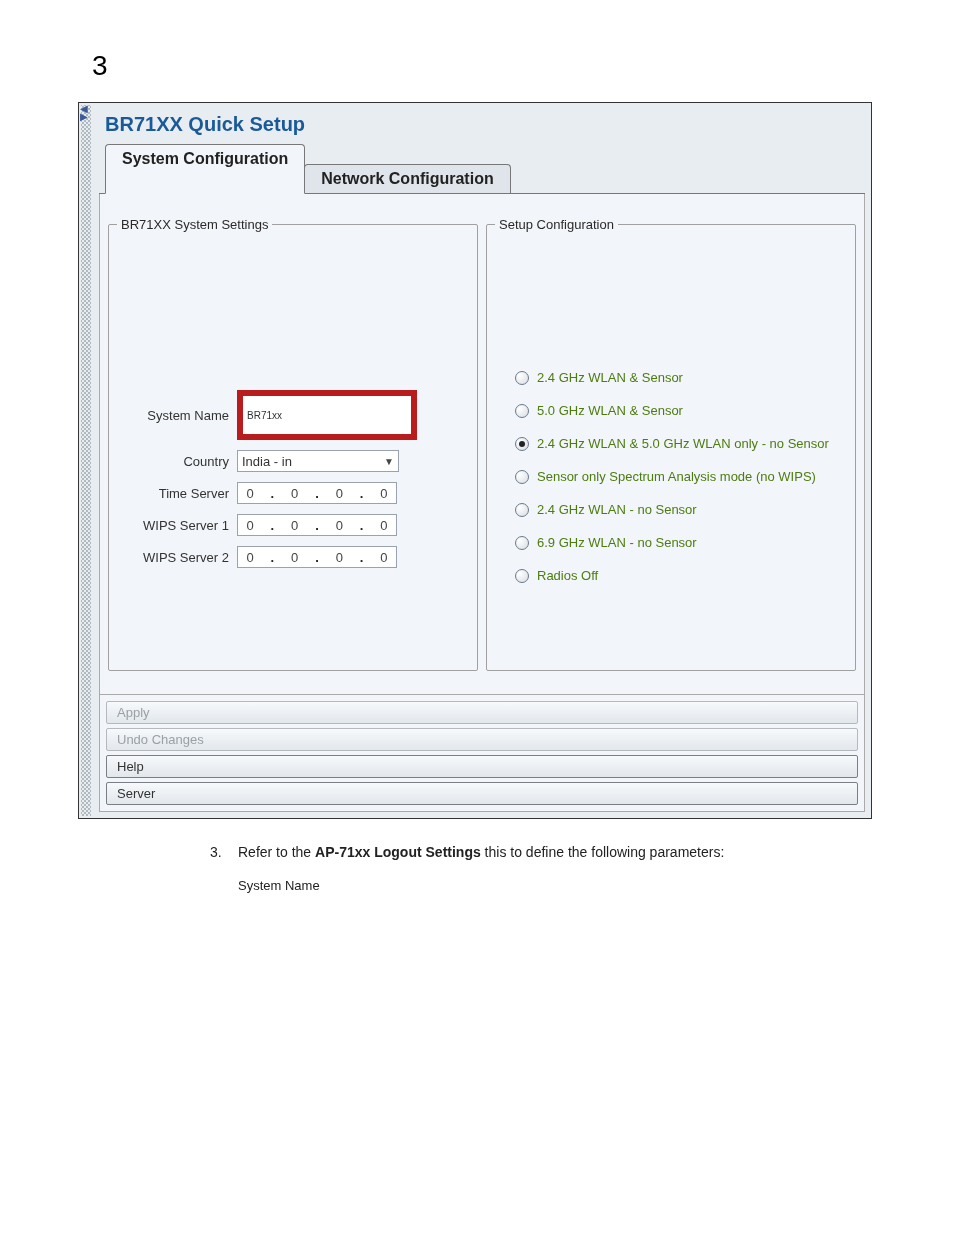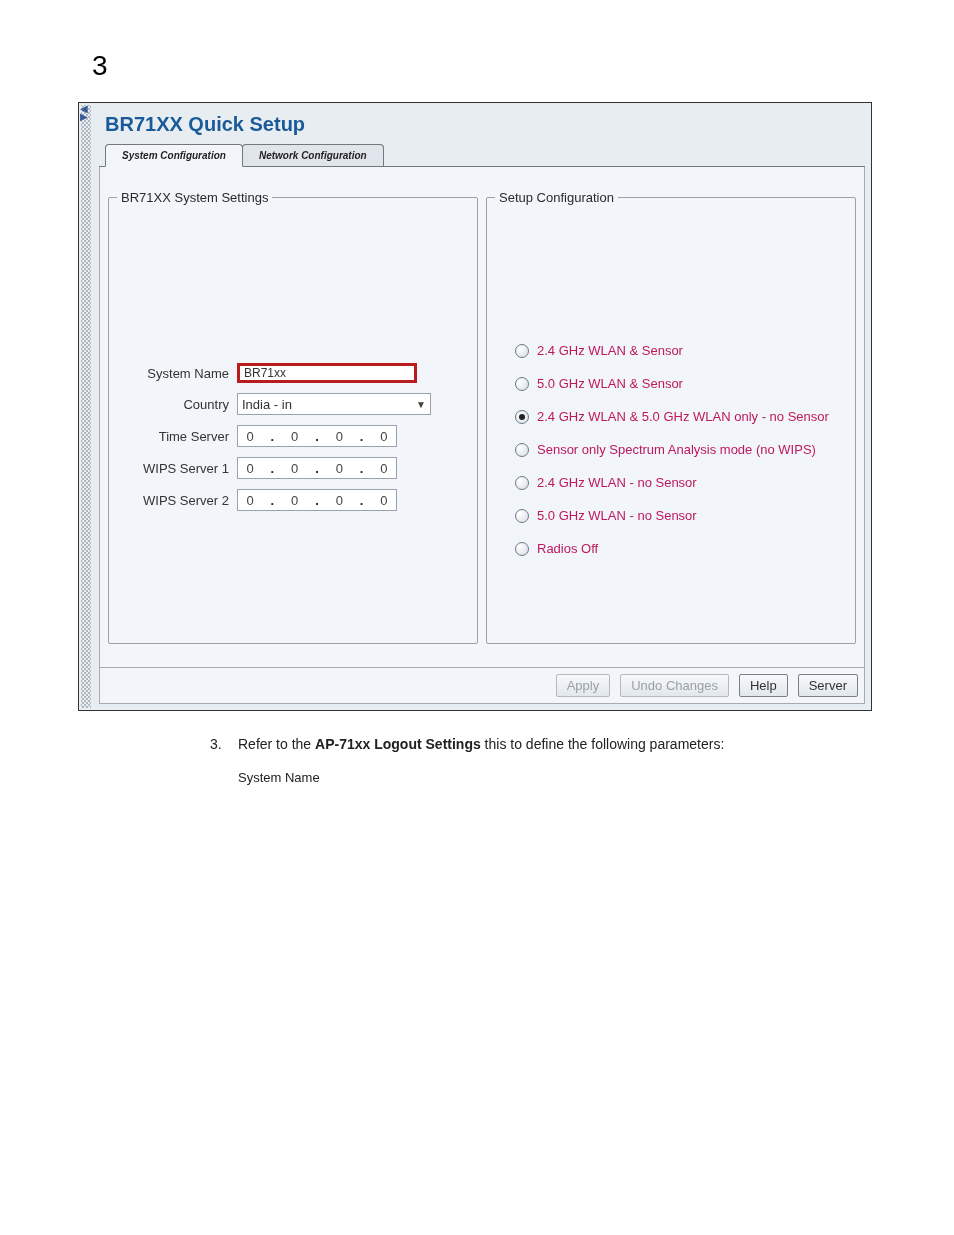--- a/index.html
+++ b/index.html
@@ -56,36 +56,35 @@
   .tabs {
     display: flex;
     border-bottom: 1px solid #777;
     padding-left: 6px;
   }
   .tab {
     background: #e0e5eb;
     border: 1px solid #777;
     border-bottom: none;
     padding: 5px 16px;
-    font-size: 10px;
+    font-size: 16px;
     color: #222;
     position: relative;
     margin-right: -1px;
     border-radius: 4px 4px 0 0;
     cursor: pointer;
-    font-style: italic;
   }
   .tab.active {
     background: #f2f5f9;
     font-weight: bold;
     border-bottom: 1px solid #f2f5f9;
     margin-bottom: -1px;
     z-index: 2;
   }
-  .tab.inactive { font-weight: bold; color:#222;}
+  .tab.inactive { font-weight: bold; color:#222;margin-top:20px;}
   .panel-body {
     display: flex;
     background: #f2f5f9;
     border: 1px solid #aaa;
     border-top: none;
     padding: 8px 4px 8px 4px;
     min-height: 484px;
   }
   fieldset {
     border: 1px solid #a0a0a0;
@@ -111,30 +110,30 @@
   .form-label {
     width: 112px;
     text-align: right;
     font-size: 13px;
     color: #333;
     padding-right: 8px;
   }
   .text-input {
     width: 180px;
     height: 20px;
-    border: 3px solid #b91c1c;
+    border: 6px solid #b91c1c;
     background: #fff;
-    font-size: 12px;
-    padding: 7px 4px;
+    font-size: 10px;
+    padding: 19px 4px;
     box-sizing: border-box;
     color: #333;
   }
   .select-wrap {
     display: flex;
-    width: 194px;
+    width: 162px;
     height: 22px;
     border: 1px solid #9aa3ad;
     background: #fff;
     align-items: center;
     box-sizing: border-box;
   }
   .select-value {
     flex: 1;
     font-size: 13px;
     color: #333;
@@ -158,21 +157,21 @@
     font-size: 13px;
     color: #444;
   }
   .ip-dot { color: #222; font-weight: bold; }
   .radio-body { padding-top: 130px; padding-left: 20px;}
   .radio-row {
     display: flex;
     align-items: center;
     margin-bottom: 18px;
     font-size: 13px;
-    color: #be185d;
+    color: #4d7c0f;
   }
   .radio-circle {
     width: 12px;
     height: 12px;
     border: 1px solid #6a7a8a;
     border-radius: 50%;
     margin-right: 8px;
     display: inline-flex;
     align-items: center;
     justify-content: center;
@@ -182,25 +181,26 @@
     content: "";
     width: 6px;
     height: 6px;
     background: #222;
     border-radius: 50%;
   }
   .button-bar {
     display: flex;
     justify-content: flex-end;
     padding: 6px;
-    gap: 10px;
+    gap: 4px;
     border-top: 1px solid #ccc;
     background: #f2f5f9;
     border: 1px solid #aaa;
     border-top: none;
+    flex-direction: column;
   }
   .btn {
     border: 1px solid #7a7f86;
     background: linear-gradient(#f7f9fb, #e2e7ec);
     font-size: 13px;
     padding: 3px 10px;
     color: #333;
     cursor: pointer;
     border-radius: 2px;
   }
@@ -317,21 +317,21 @@
             <div class="radio-row">
               <span class="radio-circle"></span>
               <span>Sensor only Spectrum Analysis mode (no WIPS)</span>
             </div>
             <div class="radio-row">
               <span class="radio-circle"></span>
               <span>2.4 GHz WLAN - no Sensor</span>
             </div>
             <div class="radio-row">
               <span class="radio-circle"></span>
-              <span>5.0 GHz WLAN - no Sensor</span>
+              <span>6.9 GHz WLAN - no Sensor</span>
             </div>
             <div class="radio-row">
               <span class="radio-circle"></span>
               <span>Radios Off</span>
             </div>
           </div>
       </fieldset>
     </div>
 
     <div class="button-bar">

